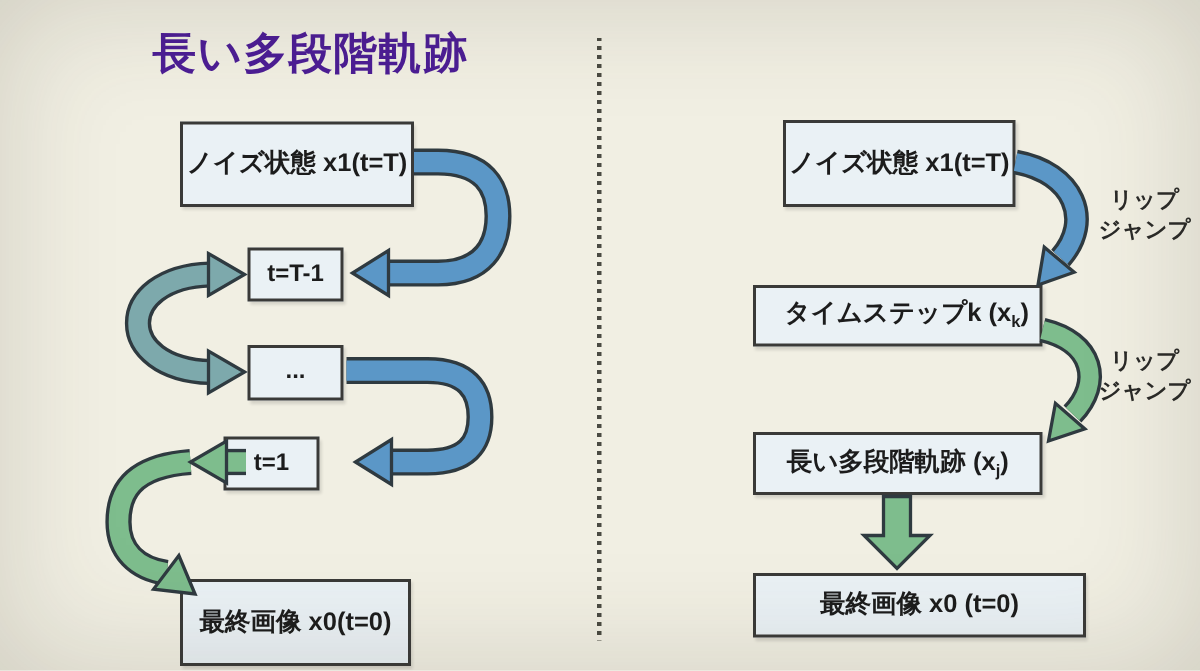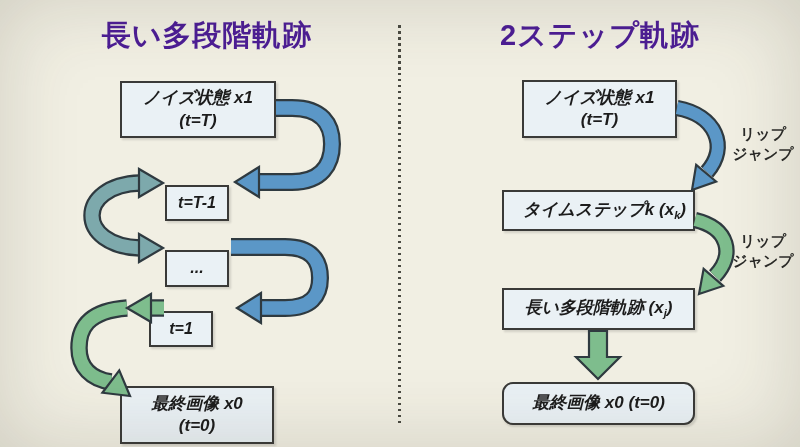--- a/index.html
+++ b/index.html
@@ -6,42 +6,41 @@
     --background:#f1efe3; --box-fill:#eaf1f5; --box-border:#3a3a38;
     --arrow-blue:#5b97c7; --arrow-teal:#7da9ac; --arrow-green:#7ebd8d;
     --arrow-outline:#2f3a40; --divider:#4a4a42; --text:#1c1c1c;
   }
   html,body{margin:0;padding:0;}
   body{font-family:"Liberation Sans","DejaVu Sans",sans-serif;}
   .stage{position:relative;width:800px;height:447px;background:var(--background);overflow:hidden;}
   .stage::after{content:"";position:absolute;inset:0;box-shadow:inset 0 0 80px rgba(60,54,38,.18);pointer-events:none;z-index:50;}
   .title{position:absolute;font-size:29px;font-weight:700;color:#4c1d95;text-align:center;letter-spacing:1px;}
   .box{position:absolute;background:var(--box-fill);border:2px solid var(--box-border);
-       display:flex;flex-direction:column;justify-content:center;
+       display:flex;flex-direction:row;align-items:center;justify-content:center;
        font-weight:700;color:var(--text);line-height:1.3;text-align:center;z-index:5;
-       box-shadow:1.5px 2px 2px rgba(0,0,0,.13);box-sizing:border-box;font-style:italic;}
-  .fs17{font-size:17px;} .fs16{font-size:16px;margin-top:20px;}
+       box-shadow:1.5px 2px 2px rgba(0,0,0,.13);box-sizing:border-box;}
+  .fs17{font-size:17px;} .fs16{font-size:16px;}
   .box sub{font-size:11px;vertical-align:-4px;}
   .leap-label{position:absolute;width:90px;font-size:15px;font-weight:700;color:#2a2a28;
        text-align:center;line-height:1.32;z-index:6;}
   .divider{position:absolute;left:398px;top:25px;width:2.5px;height:402px;
        background-image:repeating-linear-gradient(to bottom,var(--divider) 0 2.5px,transparent 2.5px 6px);}
   svg.arrows{position:absolute;left:0;top:0;z-index:10;pointer-events:none;}
   .out{fill:none;stroke:var(--arrow-outline);stroke-linecap:butt;}
   .stB{fill:none;stroke:var(--arrow-blue);} .stT{fill:none;stroke:var(--arrow-teal);} .stG{fill:none;stroke:var(--arrow-green);}
   .hdB{fill:var(--arrow-blue);} .hdT{fill:var(--arrow-teal);} .hdG{fill:var(--arrow-green);}
   .hd{stroke:var(--arrow-outline);stroke-width:2.2;stroke-linejoin:miter;}
 </style>
 </head>
 <body>
 
 <div class="stage">
 
   <div class="title" style="left:42px;top:16px;width:330px;">長い多段階軌跡</div>
-  <div class="title" style="left:440px;top:16px;width:320px;">2ステップ軌跡</div>
 
   <div class="divider"></div>
 
   <svg class="arrows" width="800" height="447" viewBox="0 0 800 447">
 
     <g>
       <path class="out" stroke-width="18" d="M 276 108 L 292 108 C 322 108 332 124 332 144 C 332 164 322 182 292 182 L 259 182"></path>
       <path class="stB" stroke-width="13.5" d="M 276 108 L 292 108 C 322 108 332 124 332 144 C 332 164 322 182 292 182 L 259 182"></path>
       <polygon class="hd hdB" points="0,0 -24,-15 -24,15" transform="translate(235,182) rotate(180)"></polygon>
     </g>
@@ -106,21 +105,21 @@
   <div class="box fs17" style="left:522px;top:80px;width:155px;height:58px;">
     <span>ノイズ状態 x1</span>
     <span>(t=T)</span>
   </div>
   <div class="box fs17" style="left:502px;top:190px;width:193px;height:41px;padding-left:12px;">
     <span><span>タイムステップk (x</span><sub>k</sub><span>)</span></span>
   </div>
   <div class="box fs17" style="left:502px;top:288px;width:193px;height:42px;">
     <span><span>長い多段階軌跡 (x</span><sub>j</sub><span>)</span></span>
   </div>
-  <div class="box fs17" style="left:502px;top:382px;width:193px;height:43px;border-radius:11px;">
+  <div class="box fs17" style="left:502px;top:382px;width:222px;height:43px;">
     <span>最終画像 x0 (t=0)</span>
   </div>
 
   <div class="leap-label" style="left:718px;top:124px;">
     <div>リップ</div>
     <div>ジャンプ</div>
   </div>
   <div class="leap-label" style="left:718px;top:231px;">
     <div>リップ</div>
     <div>ジャンプ</div>

